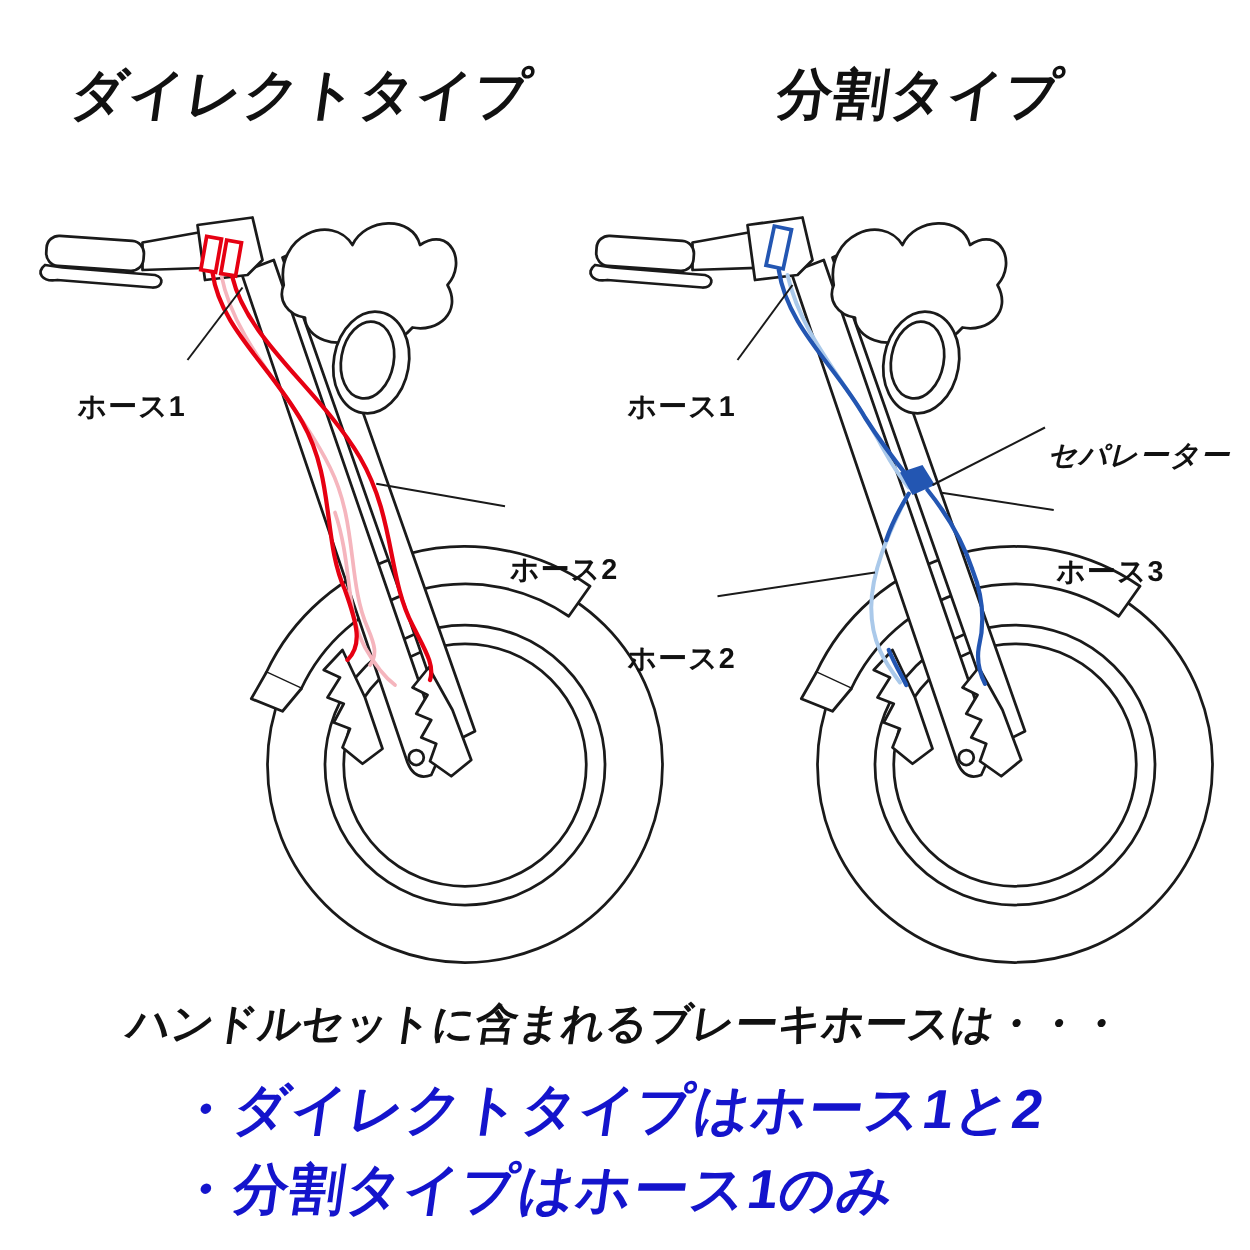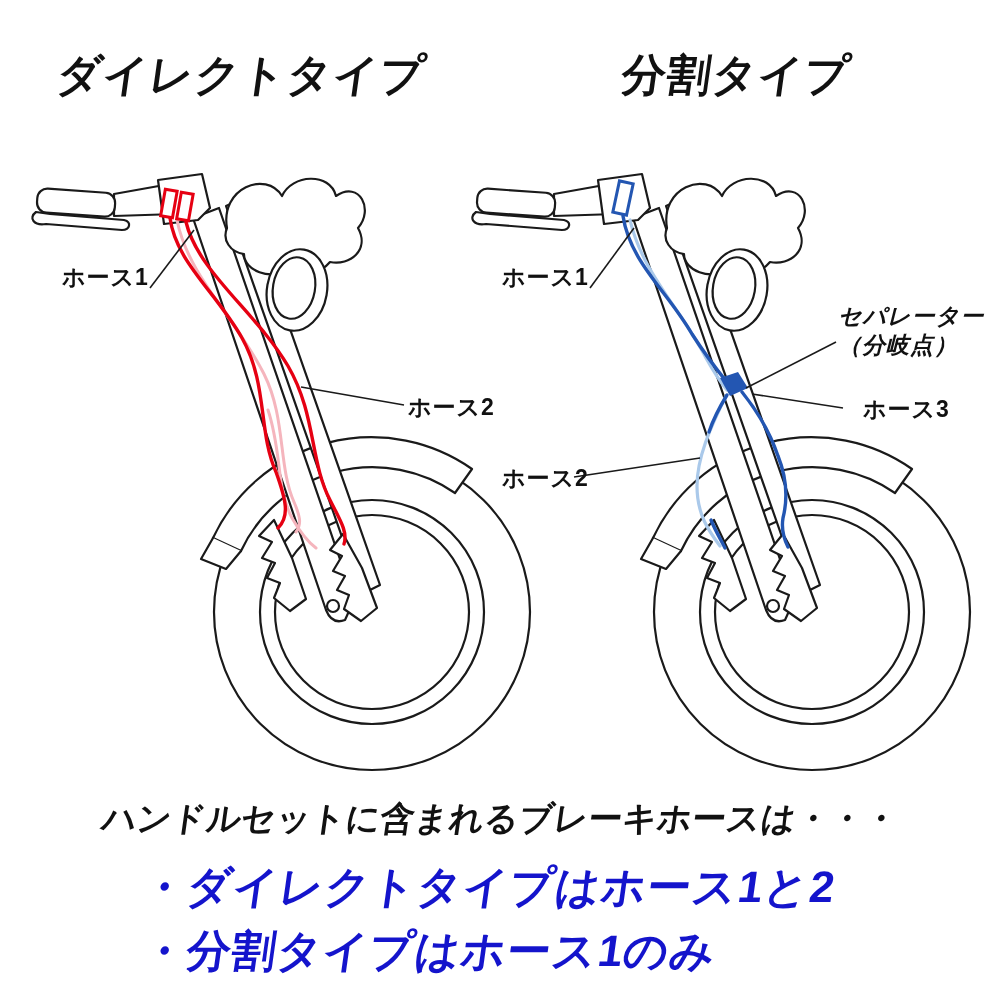--- a/index.html
+++ b/index.html
@@ -14,21 +14,21 @@
   .hose-red{stroke:var(--color-red,#e60012);stroke-width:3.4;}
   .hose-red-light{stroke:var(--color-red_light,#f5b5bd);stroke-width:3;}
   .hose-blue{stroke:var(--color-blue,#2356b2);stroke-width:3.4;}
   .hose-blue-light{stroke:var(--color-blue_light,#aac9ea);stroke-width:3.2;}
   .fit-red{stroke:var(--color-red,#e60012);stroke-width:3;fill:#fff;}
   .fit-blue{stroke:var(--color-blue,#2356b2);stroke-width:3;fill:#fff;}
   .sep-fill{fill:var(--color-blue,#2356b2);stroke:none;}
   .ptr{stroke:#1a1a1a;stroke-width:1.6;fill:none;}
   .txt{position:absolute;white-space:nowrap;font-weight:900;}
   .title{font-size:44px;letter-spacing:1px;transform:skewX(-8deg);}
-  .callout{font-size:23px;letter-spacing:1px;}
+  .callout{font-size:23px;letter-spacing:1px;margin-top:48px;}
   .sep-label{line-height:1.25;font-style:italic;}
   .footer-intro{font-size:34px;width:1000px;text-align:center;transform:skewX(-8deg);}
   .bullet{font-size:44px;color:var(--color-text_blue,#1414cc);transform:skewX(-8deg);letter-spacing:1px;}
 </style>
 </head>
 <body>
 
 <div id="stage">
 
   <svg width="1000" height="1000" viewBox="0 0 1000 1000">
@@ -93,23 +93,22 @@
     </g>
   </svg>
 
   <div class="txt title" style="left:57px;top:46px;">ダイレクトタイプ</div>
   <div class="txt title" style="left:622px;top:46px;">分割タイプ</div>
 
   <div class="txt callout" style="left:62px;top:262px;">ホース1</div>
   <div class="txt callout" style="left:408px;top:392px;">ホース2</div>
   <div class="txt callout" style="left:502px;top:262px;">ホース1</div>
   <div class="txt callout" style="left:502px;top:463px;">ホース2</div>
-  <div class="txt callout" style="left:863px;top:394px;">ホース3</div>
+  <div class="txt callout" style="left:845px;top:394px;">ホース3</div>
   <div class="txt callout sep-label" style="left:838px;top:302px;">
     <div>セパレーター</div>
-    <div>（分岐点）</div>
   </div>
 
   <div class="txt footer-intro" style="left:0px;top:796px;">ハンドルセットに含まれるブレーキホースは・・・</div>
   <div class="txt bullet" style="left:142px;top:858px;">・ダイレクトタイプはホース1と2</div>
   <div class="txt bullet" style="left:142px;top:922px;">・分割タイプはホース1のみ</div>
 
 </div>
 
 </body></html>

